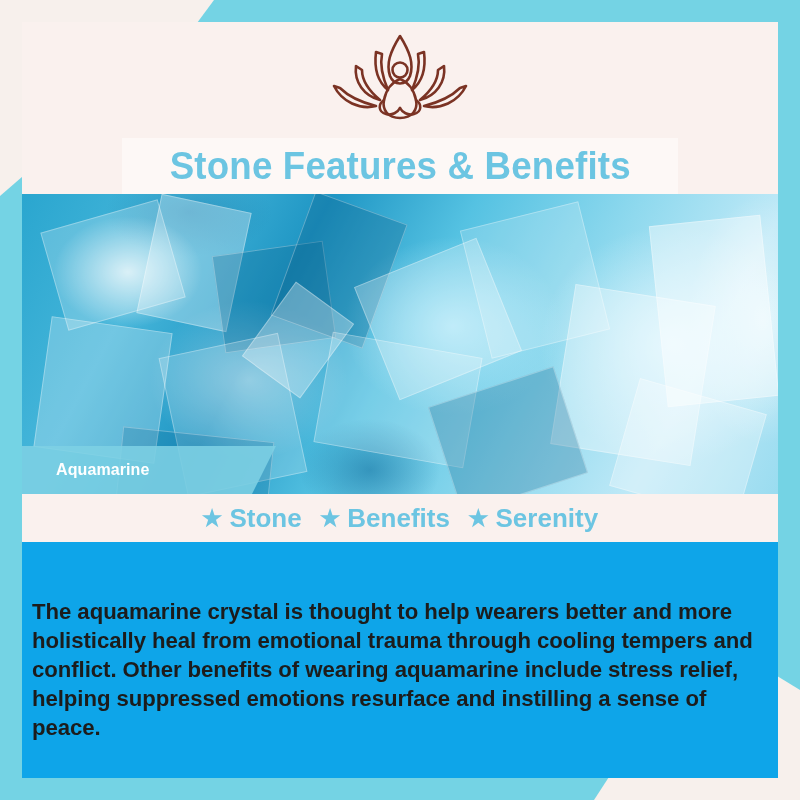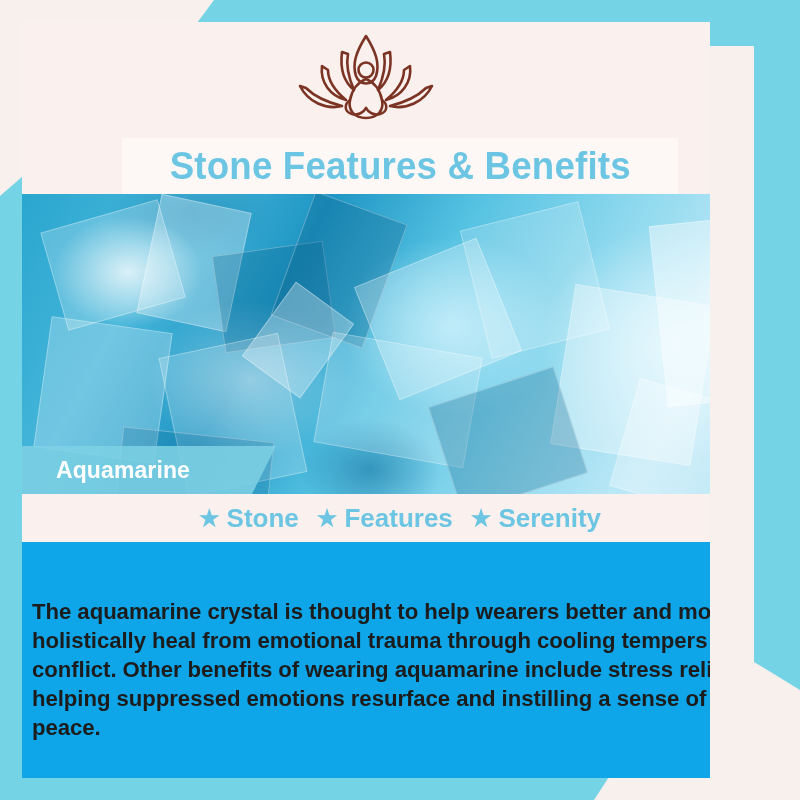--- a/index.html
+++ b/index.html
@@ -57,21 +57,21 @@
     width: 620px;
     height: 40px;
     clip-path: polygon(0 0, 100% 0, calc(100% - 26px) 100%, 0 100%);
   }
 
   
   .card {
     position: absolute;
     left: 22px;
     top: 22px;
-    width: 688px;
+    width: 756px;
     height: 756px;
     background: #faf2ef;
     overflow: hidden;
   }
 
   
   .header {
     position: absolute;
     left: 0;
     top: 0;
@@ -177,21 +177,21 @@
     height: 48px;
     background: rgba(125, 208, 228, 0.88);
     clip-path: polygon(0 0, 100% 0, calc(100% - 24px) 100%, 0 100%);
     display: flex;
     align-items: center;
   }
   .stone-banner-text {
     padding-left: 34px;
     font-family: "Liberation Sans", sans-serif;
     font-weight: 700;
-    font-size: 23px;
+    font-size: 16px;
     color: #ffffff;
     letter-spacing: 0.1px;
   }
 
   
   .keywords {
     position: absolute;
     left: 0;
     top: 472px;
     width: 756px;
@@ -312,21 +312,21 @@
       </div>
     </div>
 
     <div class="keywords">
       <span class="kw">
         <span class="star">★</span>
         <span>Stone</span>
       </span>
       <span class="kw">
         <span class="star">★</span>
-        <span>Features</span>
+        <span>Benefits</span>
       </span>
       <span class="kw">
         <span class="star">★</span>
         <span>Serenity</span>
       </span>
     </div>
 
     <div class="body-area">
       <p class="body-copy">The aquamarine crystal is thought to help wearers better and more holistically heal from emotional trauma through cooling tempers and conflict. Other benefits of wearing aquamarine include stress relief, helping suppressed emotions resurface and instilling a sense of peace.</p>
     </div>

